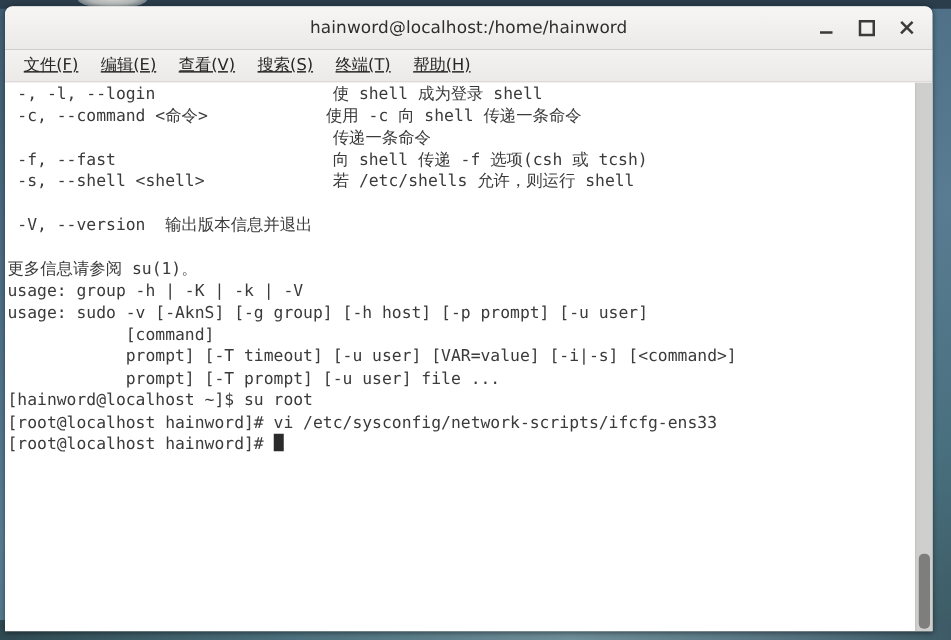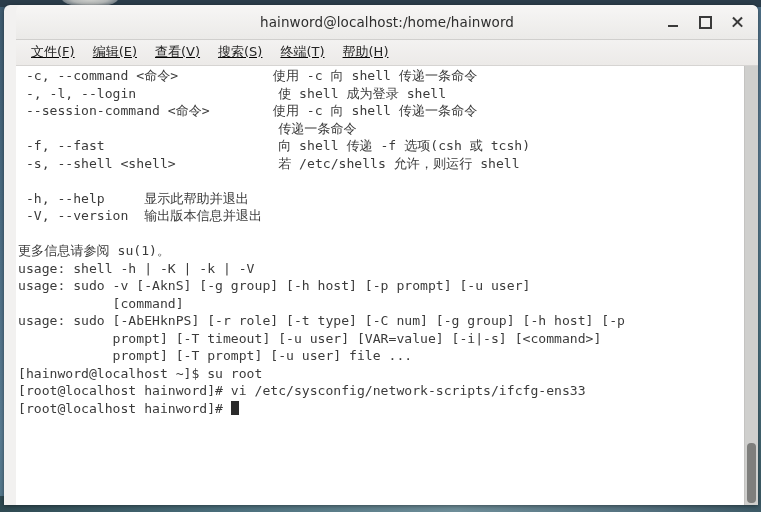--- a/index.html
+++ b/index.html
@@ -54,21 +54,20 @@
     left: 4px;
     top: 5px;
     width: 742px;
     height: 500px;
     background: #f2f1f0;
     border-radius: 6px 6px 0 0;
     box-shadow: 0 1px 4px rgba(0,0,0,0.45);
     overflow: hidden;
     display: flex;
     flex-direction: column;
-    padding-left: 12px;
   }
 
   #titlebar {
     position: relative;
     height: 34px;
     min-height: 34px;
     background: linear-gradient(180deg, #f7f6f5 0%, #ebeae8 100%);
     border-bottom: 1px solid #d0cfcd;
     border-radius: 6px 6px 0 0;
     display: flex;
@@ -226,35 +225,32 @@
         <div class="menu-item">文件(F)</div>
         <div class="menu-item">编辑(E)</div>
         <div class="menu-item">查看(V)</div>
         <div class="menu-item">搜索(S)</div>
         <div class="menu-item">终端(T)</div>
         <div class="menu-item">帮助(H)</div>
       </div>
 
     <div id="term-area">
       <div id="term-content">
+          <div class="tline"> -, -l, --login                  使 shell 成为登录 shell</div>
           <div class="tline"> -c, --command &lt;命令&gt;            使用 -c 向 shell 传递一条命令</div>
-          <div class="tline"> -, -l, --login                  使 shell 成为登录 shell</div>
-          <div class="tline"> --session-command &lt;命令&gt;        使用 -c 向 shell 传递一条命令</div>
           <div class="tline">                                 传递一条命令</div>
           <div class="tline"> -f, --fast                      向 shell 传递 -f 选项(csh 或 tcsh)</div>
           <div class="tline"> -s, --shell &lt;shell&gt;             若 /etc/shells 允许，则运行 shell</div>
           <div class="tline blank"> </div>
-          <div class="tline"> -h, --help     显示此帮助并退出</div>
           <div class="tline"> -V, --version  输出版本信息并退出</div>
           <div class="tline blank"> </div>
           <div class="tline">更多信息请参阅 su(1)。</div>
-          <div class="tline">usage: shell -h | -K | -k | -V</div>
+          <div class="tline">usage: group -h | -K | -k | -V</div>
           <div class="tline">usage: sudo -v [-AknS] [-g group] [-h host] [-p prompt] [-u user]</div>
           <div class="tline">            [command]</div>
-          <div class="tline">usage: sudo [-AbEHknPS] [-r role] [-t type] [-C num] [-g group] [-h host] [-p</div>
           <div class="tline">            prompt] [-T timeout] [-u user] [VAR=value] [-i|-s] [&lt;command&gt;]</div>
           <div class="tline">            prompt] [-T prompt] [-u user] file ...</div>
           <div class="tline">[hainword@localhost ~]$ su root</div>
           <div class="tline">[root@localhost hainword]# vi /etc/sysconfig/network-scripts/ifcfg-ens33</div>
           <div class="tline">[root@localhost hainword]# <span class="cursor-block"></span></div>
         </div>
       <div id="scrollbar">
         <div id="scroll-thumb" style="top: 377px; height: 60px;"></div>
       </div>
     </div>

